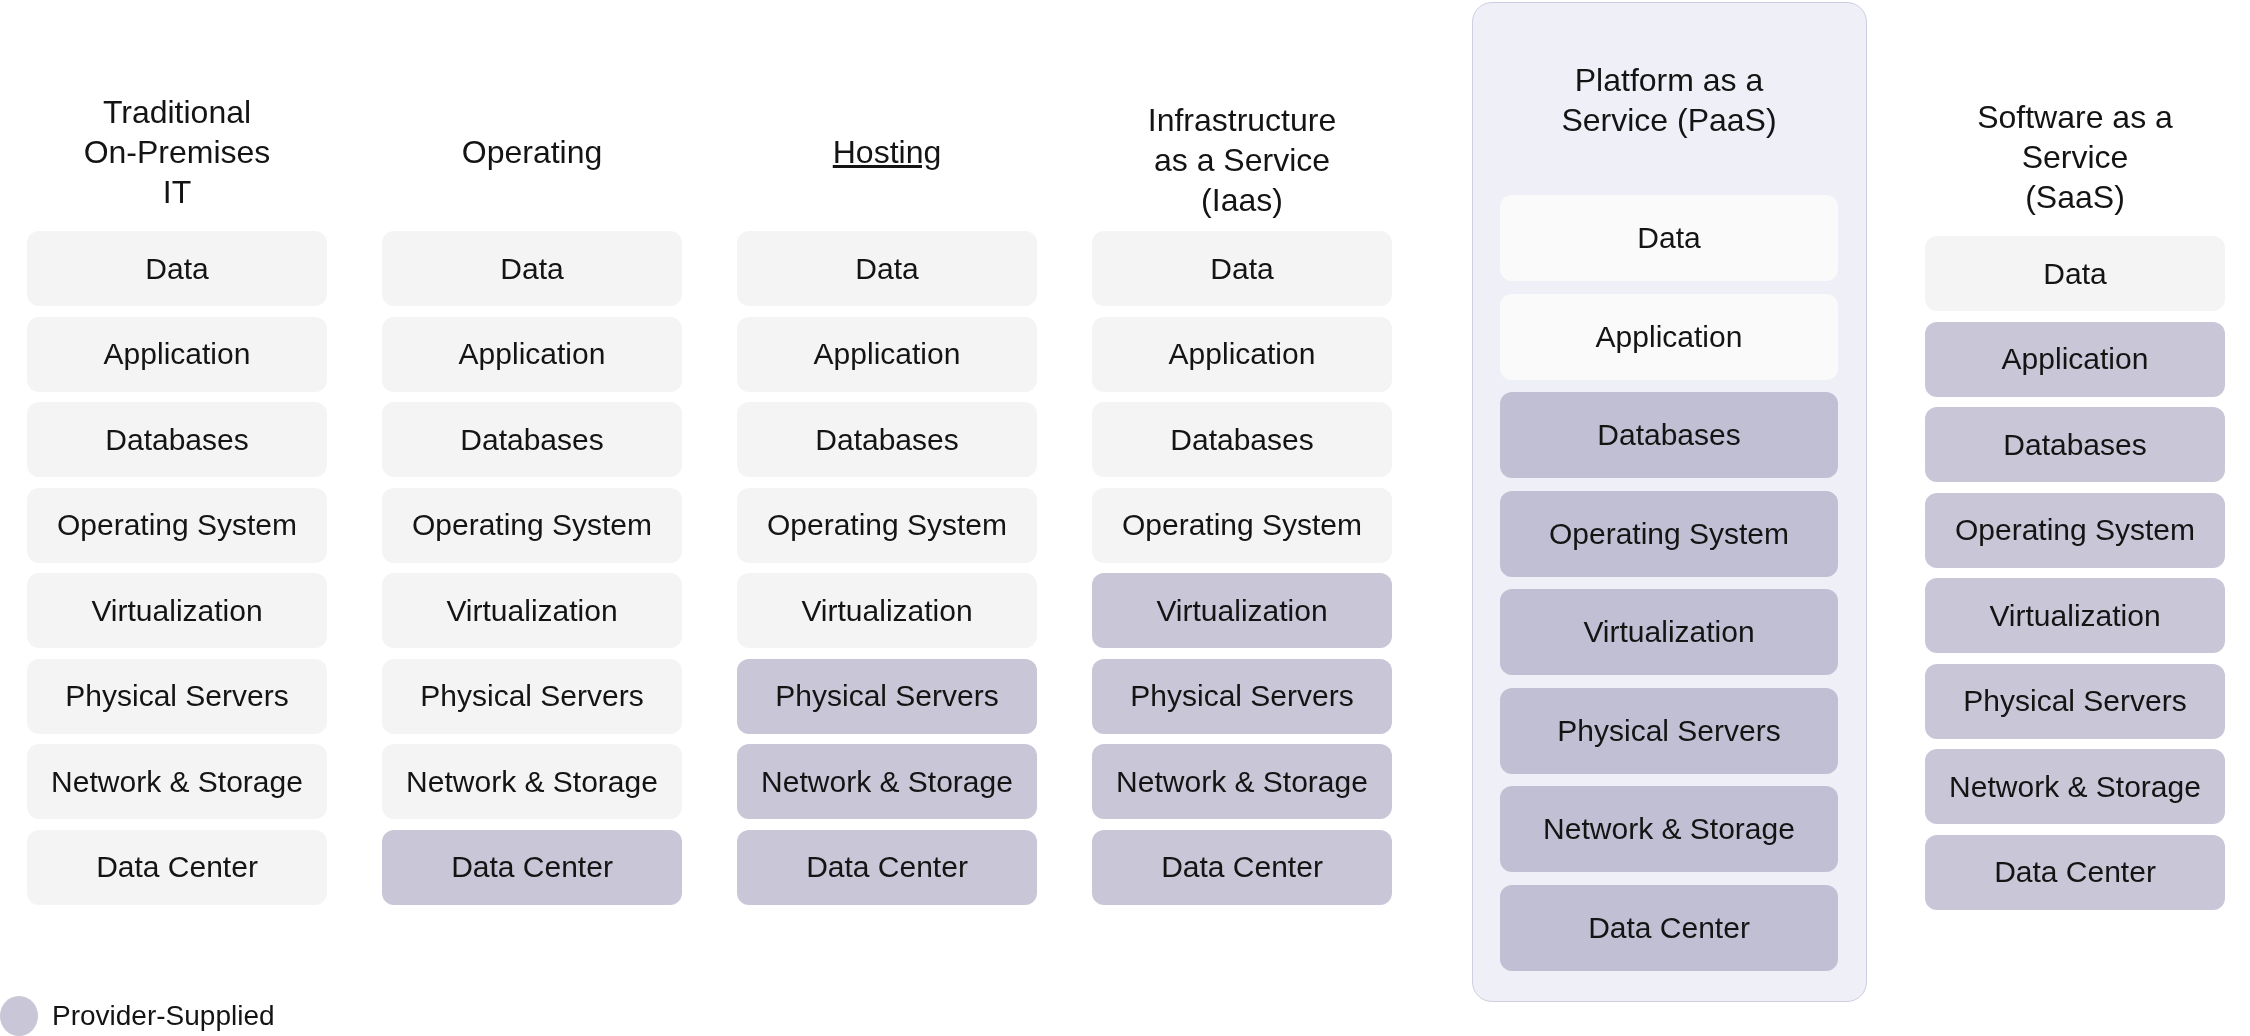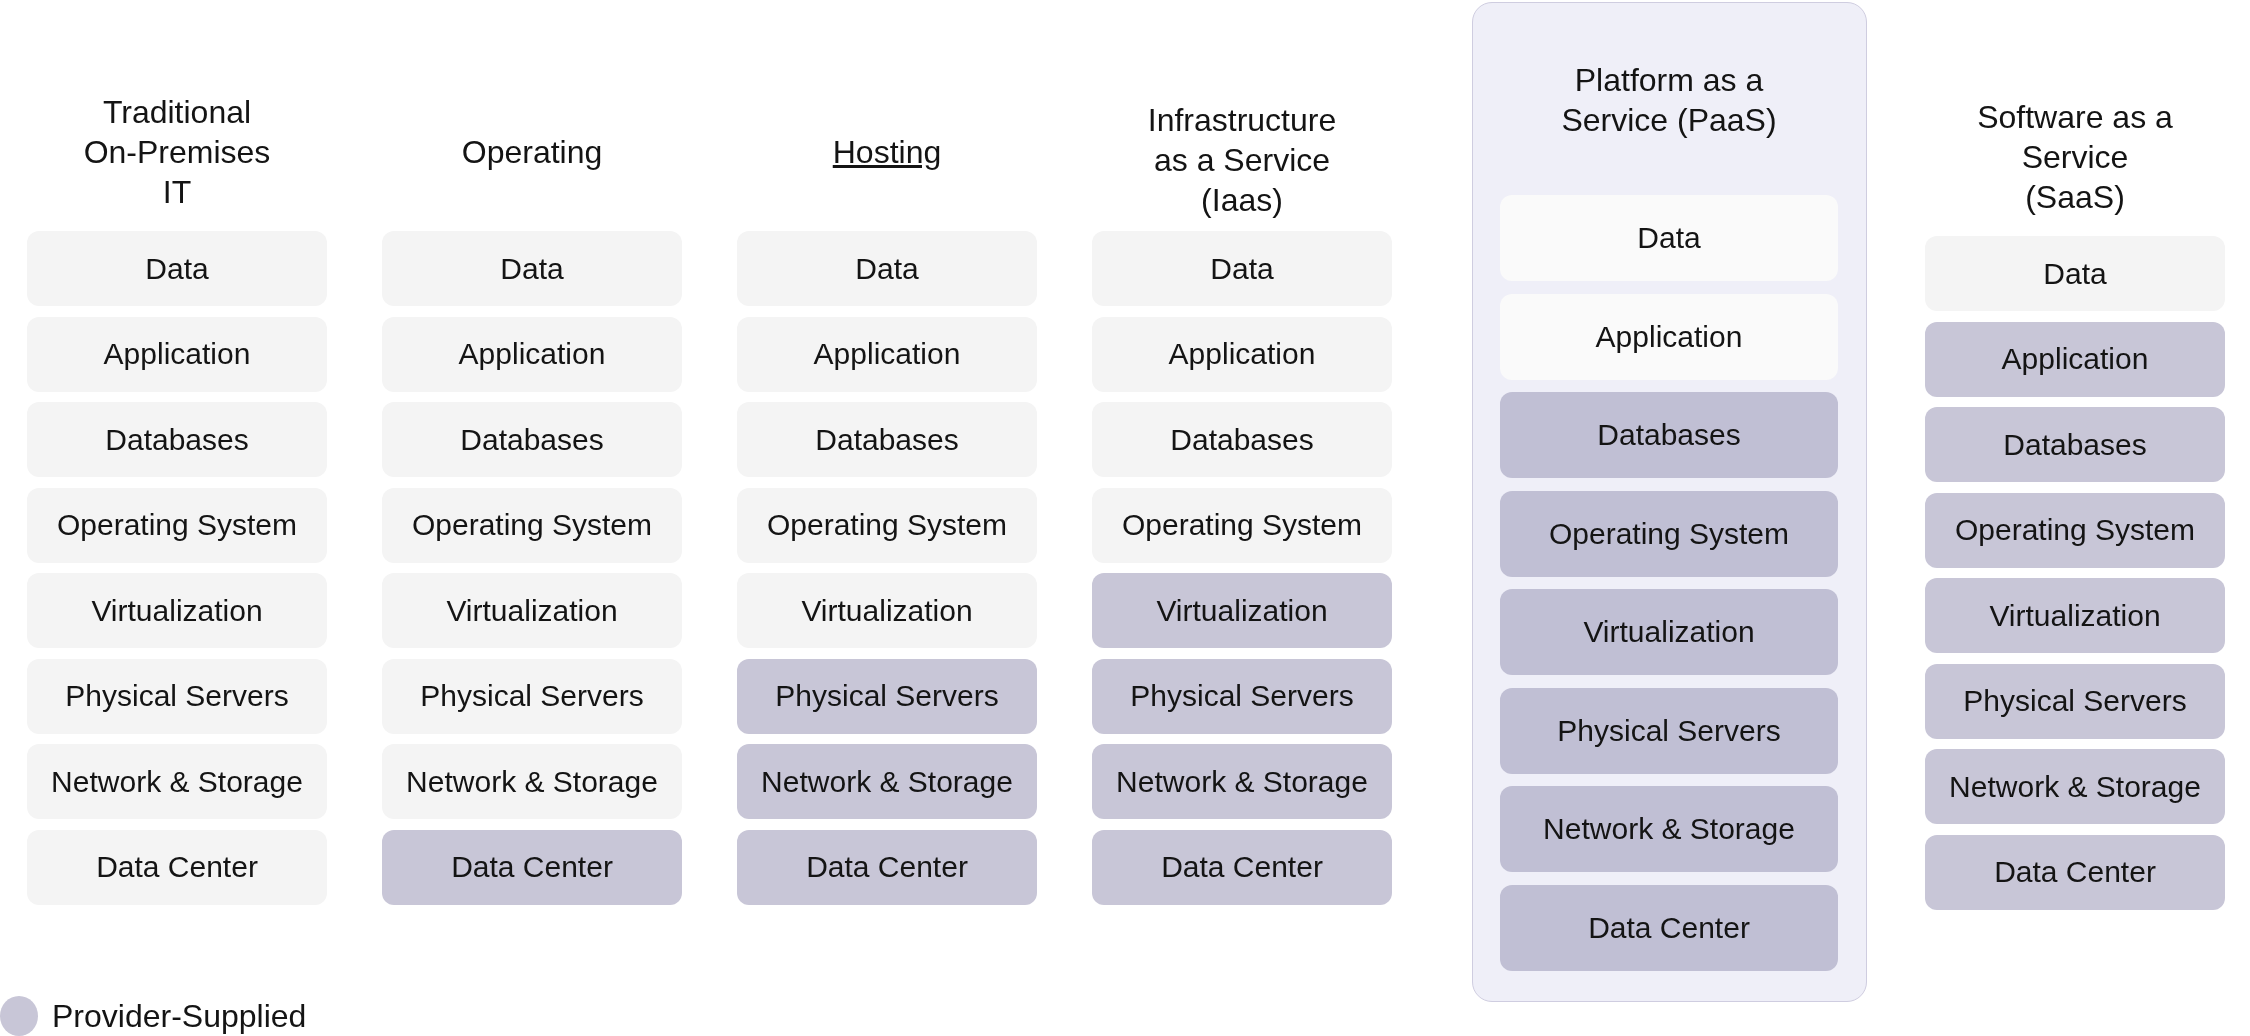--- a/index.html
+++ b/index.html
@@ -13,21 +13,21 @@
          font-size:30px; color:#141414; }
   .box.self { background:#f4f4f4; }
   .box.provider { background:#c8c6d7; }
   .paas-panel { position:absolute; left:1472px; top:2px; width:395px; height:1000px;
                 background:#efeff8; border:1.5px solid #cfcde0; border-radius:20px; box-sizing:border-box; }
   .paas .box { height:86px; width:338px; }
   .paas .box.self { background:#fafafa; }
   .paas .box.provider { background:#c0bfd4; }
   .paas .col-head { width:338px; }
   .legend { position:absolute; left:0; top:996px; height:40px; display:flex; align-items:center;
-            font-size:32px; color:#141414; }
+            font-size:28px; color:#141414; }
   .dot { width:38px; height:40px; border-radius:50%; display:inline-block; box-sizing:border-box; }
   .dot.provider { background:#c8c6d7; }
   .dot.self { background:#f4f4f4; border:1.5px solid #222; }
   .legend-item { display:flex; align-items:center; margin-right:34px; }
   .legend-item span.lbl { margin-left:14px; }
 </style>
 </head>
 <body>
 
 <div id="diagram">

